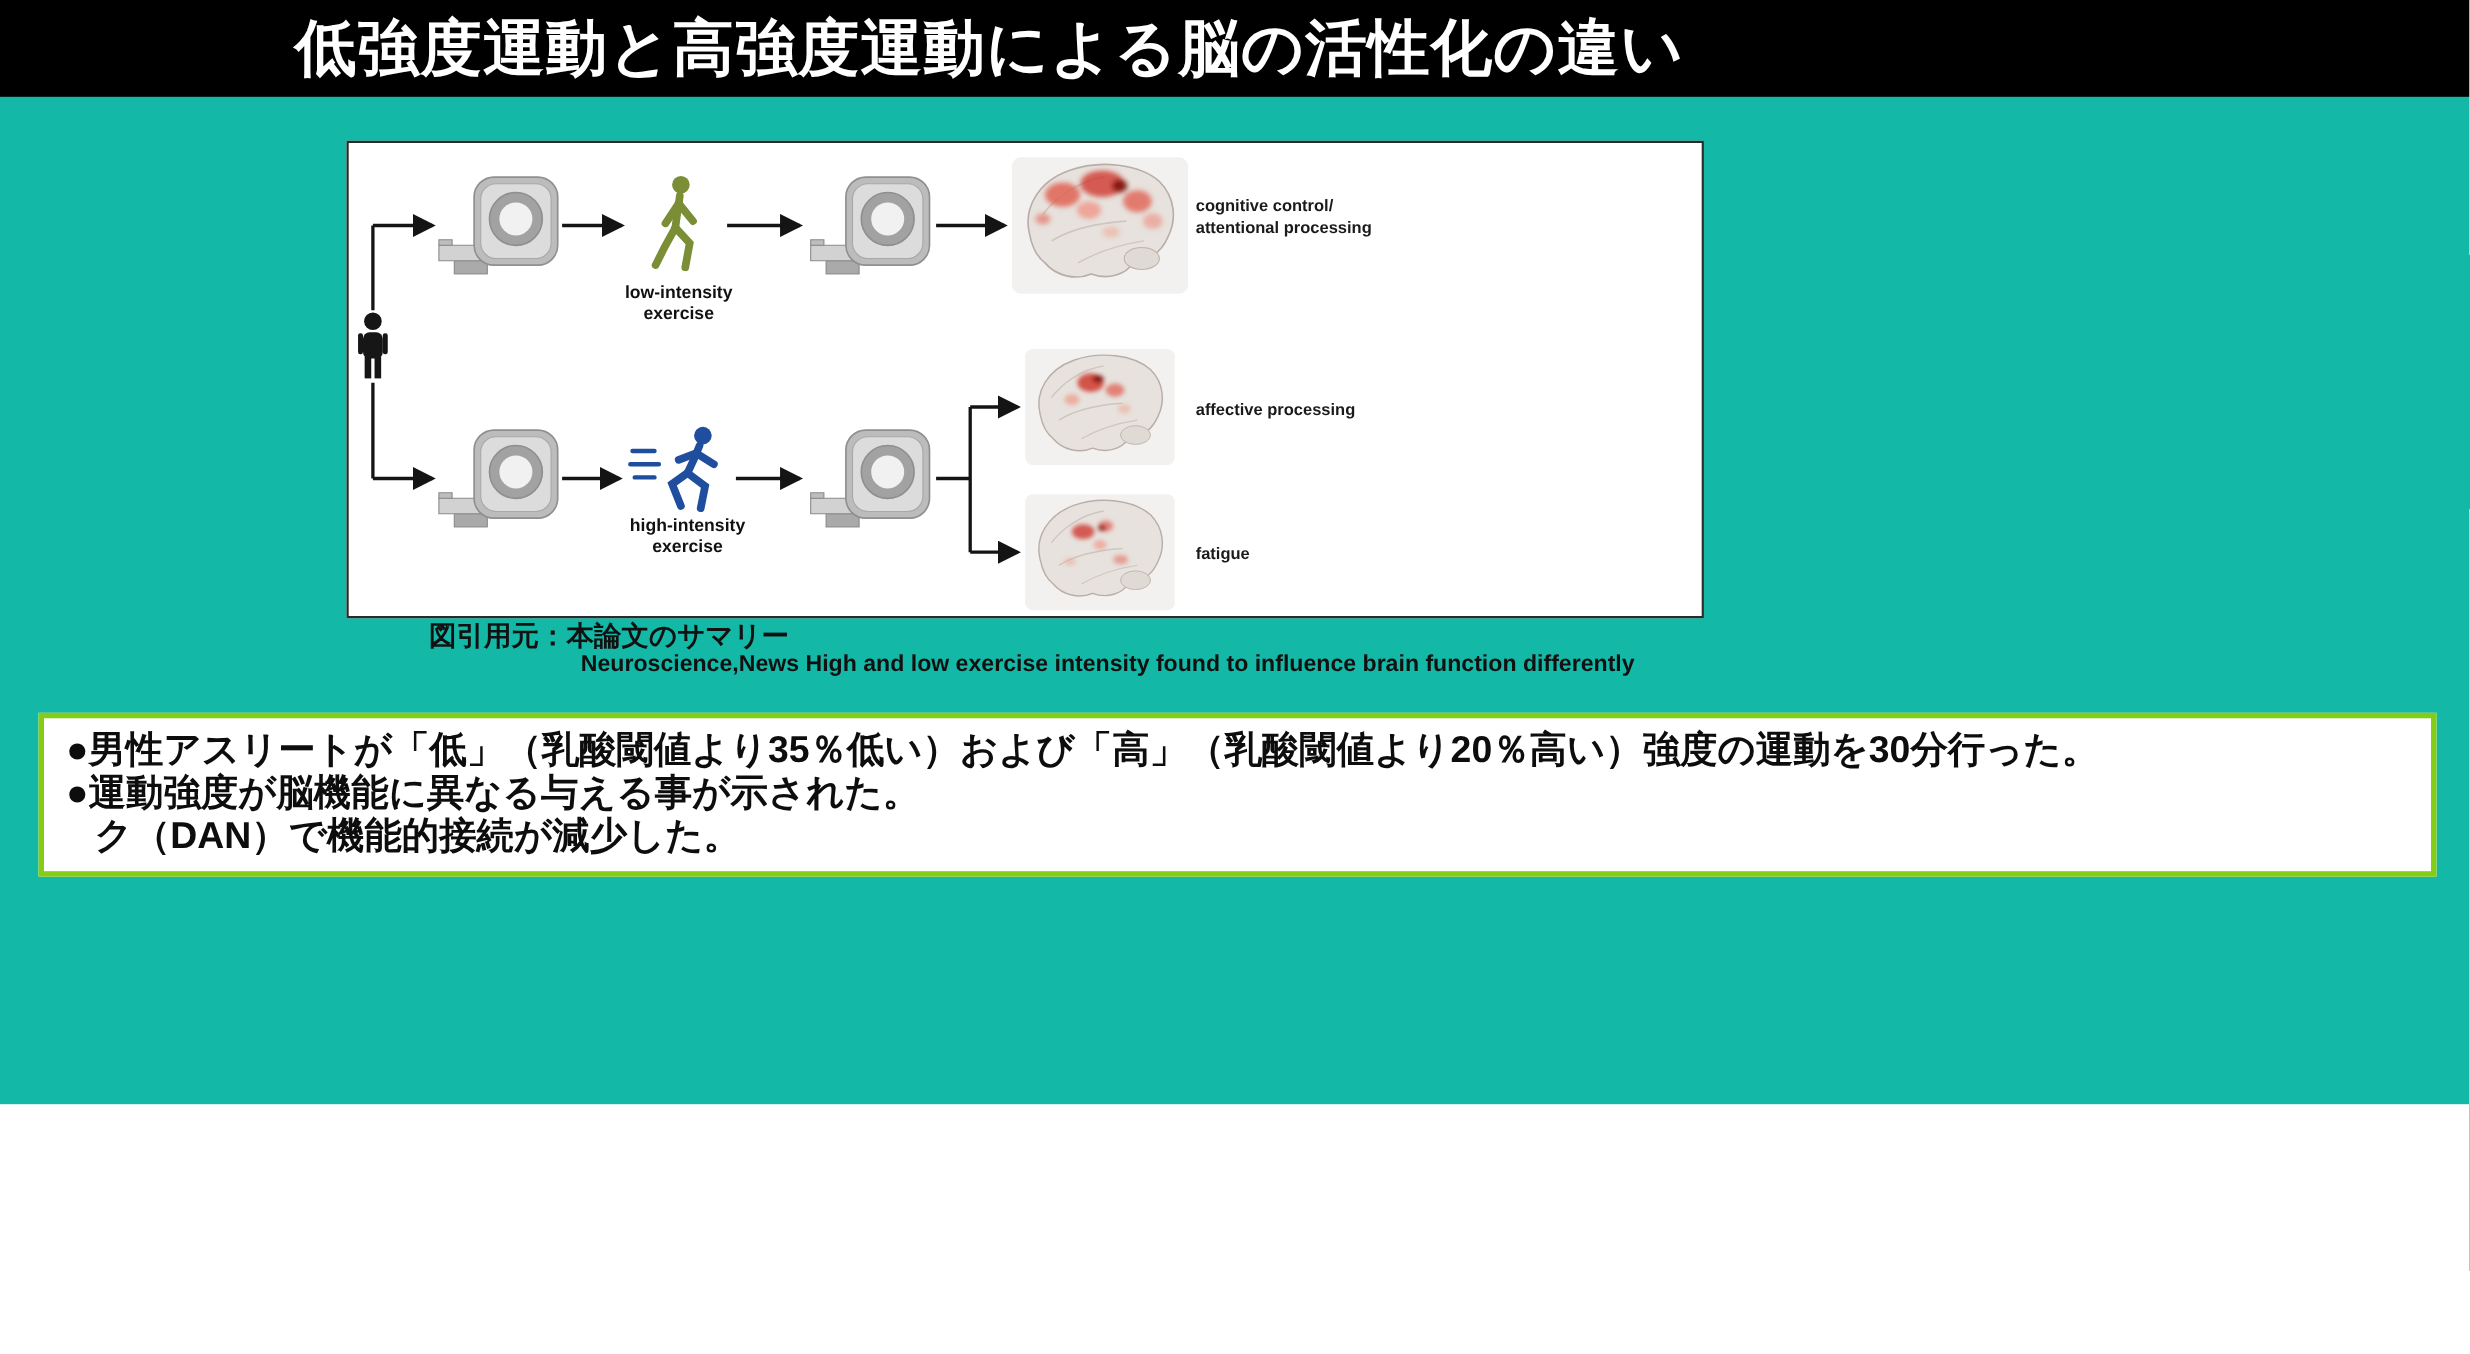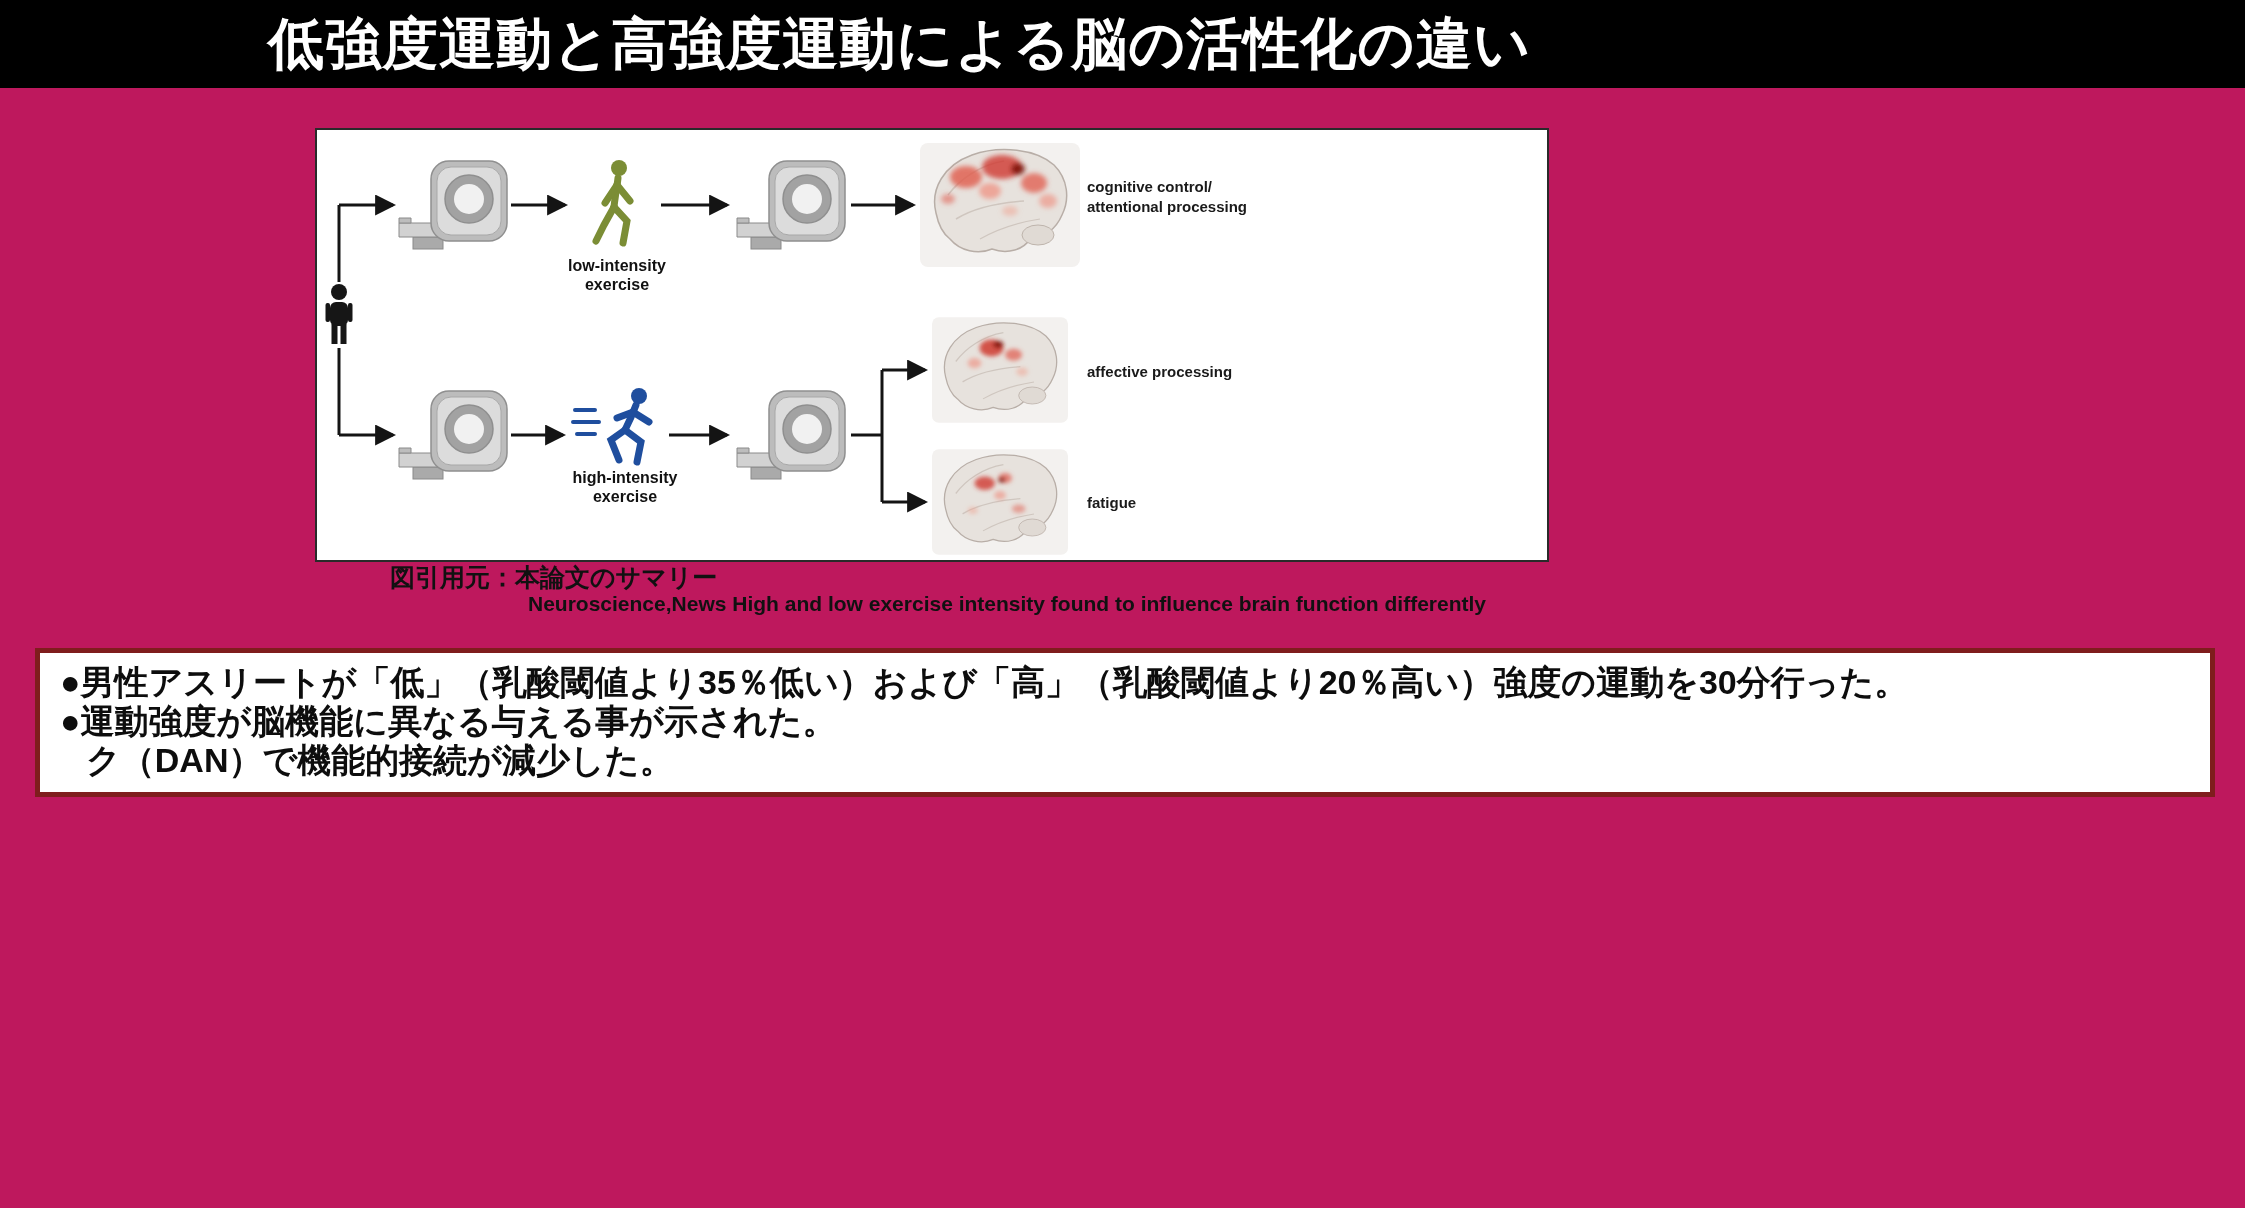--- a/index.html
+++ b/index.html
@@ -1,17 +1,17 @@
 <!DOCTYPE html>
 <html><head>
 <meta charset="utf-8">
 <style>
   html,body { margin:0; padding:0; background:#fff; }
   .page {
-    position:relative; width:2245px; height:1208px; background:#be185d;
+    position:relative; width:2245px; height:1004px; background:#14b8a6;
     font-family:"Liberation Sans","DejaVu Sans",sans-serif; color:#111;
     overflow:hidden;
   }
   
   .header {
     position:absolute; top:0; left:0; width:2245px; height:88px;
     background:#000000;
   }
   .header .title {
     position:absolute; left:268px; top:0; margin:0; height:88px; line-height:88px;
@@ -38,21 +38,21 @@
     position:absolute; left:390px; top:561px;
     font-size:25px; font-weight:700; white-space:nowrap;
   }
   .caption-ref {
     position:absolute; left:528px; top:592px;
     font-size:21px; font-weight:700; white-space:nowrap;
   }
   
   .summary-box {
     position:absolute; left:35px; top:648px; width:2128px;
-    border:5px solid #7f1d1d; background:#ffffff;
+    border:5px solid #84cc16; background:#ffffff;
     padding:10px 22px 12px 20px;
   }
   .summary-line {
     font-size:34px; font-weight:700; line-height:39px;
     white-space:nowrap; color:#0d0d0d;
   }
   .summary-line.cont { margin-left:26px; }
 </style>
 </head>
 <body>

